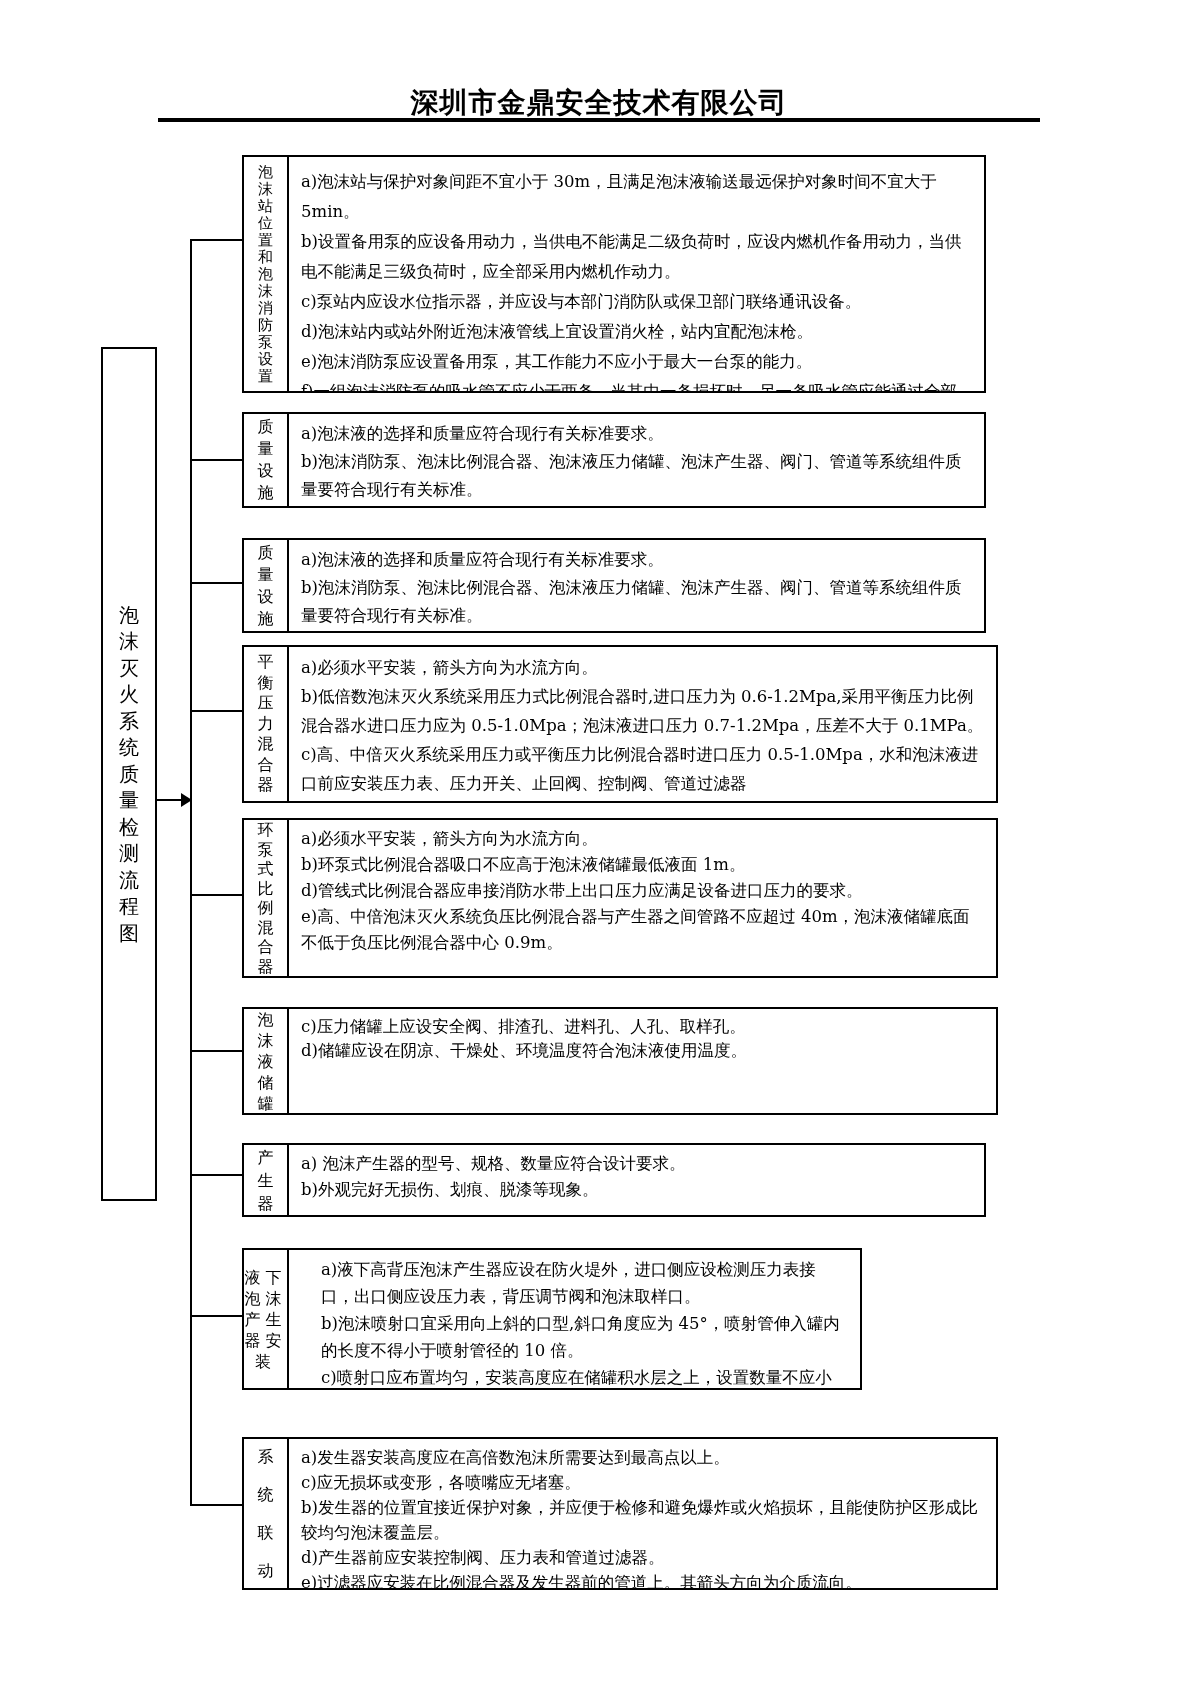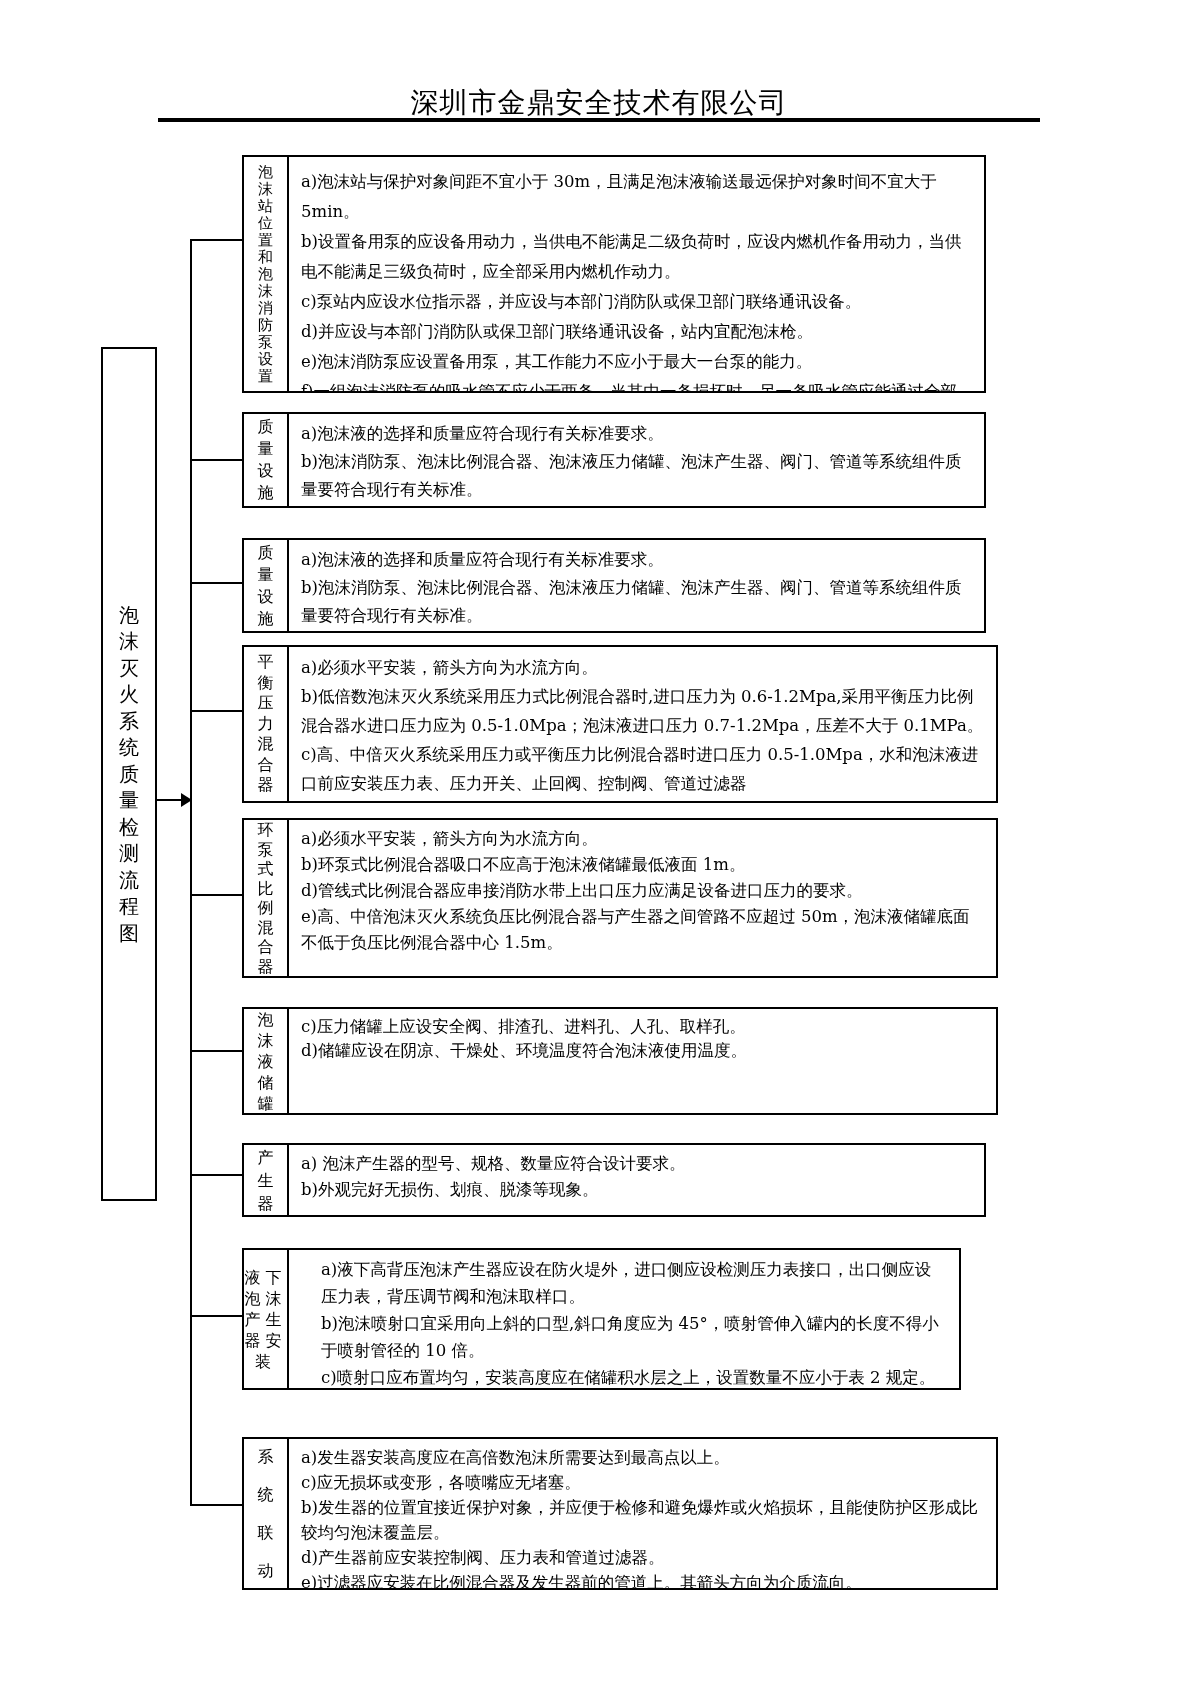--- a/index.html
+++ b/index.html
@@ -3,21 +3,21 @@
 <meta charset="utf-8">
 <style>
   html,body{margin:0;padding:0;}
   body{
     width:1190px;height:1684px;position:relative;background:#ffffff;
     font-family:"DejaVu Serif","Liberation Serif",serif;color:#000;
     overflow:hidden;
   }
   .doc-title{
     position:absolute;left:158px;top:84px;width:882px;text-align:center;
-    font-size:28px;font-weight:normal;letter-spacing:1px;
+    font-size:28px;font-weight:bold;letter-spacing:1px;
     font-family:"DejaVu Sans","Liberation Sans",sans-serif;
   }
   .title-rule{
     position:absolute;left:158px;top:118px;width:882px;height:4px;background:#000;
   }
   
   .root-box{
     position:absolute;left:101px;top:347px;width:52px;height:850px;
     border:2px solid #000;display:flex;align-items:center;justify-content:center;
   }
@@ -93,21 +93,21 @@
 沫
 消
 防
 泵
 设
 置</div>
   <div class="content" style="line-height:30px;padding-top:10px;">
     <p>a)泡沫站与保护对象间距不宜小于 30m，且满足泡沫液输送最远保护对象时间不宜大于 5min。</p>
     <p>b)设置备用泵的应设备用动力，当供电不能满足二级负荷时，应设内燃机作备用动力，当供电不能满足三级负荷时，应全部采用内燃机作动力。</p>
     <p>c)泵站内应设水位指示器，并应设与本部门消防队或保卫部门联络通讯设备。</p>
-    <p>d)并应设与本部门消防队或保卫部门联络通讯设备，站内宜配泡沫枪。</p>
+    <p>d)泡沫站内或站外附近泡沫液管线上宜设置消火栓，站内宜配泡沫枪。</p>
     <p>e)泡沫消防泵应设置备用泵，其工作能力不应小于最大一台泵的能力。</p>
     <p>f)一组泡沫消防泵的吸水管不应少于两条，当其中一条损坏时，另一条吸水管应能通过全部用水量。</p>
   </div>
 </div>
 
 <div class="row" style="top:412px;height:96px;width:744px;">
   <div class="label" style="line-height:22px;">质
 量
 设
 施</div>
@@ -149,21 +149,21 @@
 式
 比
 例
 混
 合
 器</div>
   <div class="content" style="line-height:26px;">
     <p>a)必须水平安装，箭头方向为水流方向。</p>
     <p>b)环泵式比例混合器吸口不应高于泡沫液储罐最低液面 1m。</p>
     <p>d)管线式比例混合器应串接消防水带上出口压力应满足设备进口压力的要求。</p>
-    <p>e)高、中倍泡沫灭火系统负压比例混合器与产生器之间管路不应超过 50m，泡沫液储罐底面不低于负压比例混合器中心 1.5m。</p>
+    <p>e)高、中倍泡沫灭火系统负压比例混合器与产生器之间管路不应超过 40m，泡沫液储罐底面不低于负压比例混合器中心 0.9m。</p>
   </div>
 </div>
 
 <div class="row" style="top:1007px;height:108px;width:756px;">
   <div class="label" style="line-height:21px;">泡
 沫
 液
 储
 罐</div>
   <div class="content" style="line-height:24px;">
@@ -175,21 +175,21 @@
 <div class="row" style="top:1143px;height:74px;width:744px;">
   <div class="label" style="line-height:23px;">产
 生
 器</div>
   <div class="content" style="line-height:26px;">
     <p>a) 泡沫产生器的型号、规格、数量应符合设计要求。</p>
     <p>b)外观完好无损伤、划痕、脱漆等现象。</p>
   </div>
 </div>
 
-<div class="row" style="top:1248px;height:142px;width:719px;">
+<div class="row" style="top:1248px;height:142px;width:620px;">
   <div class="label" style="line-height:21px;letter-spacing:5px;">液下
 泡沫
 产生
 器安
 装</div>
   <div class="content" style="line-height:27px;padding-left:32px;">
     <p>a)液下高背压泡沫产生器应设在防火堤外，进口侧应设检测压力表接口，出口侧应设压力表，背压调节阀和泡沫取样口。</p>
     <p>b)泡沫喷射口宜采用向上斜的口型,斜口角度应为 45°，喷射管伸入罐内的长度不得小于喷射管径的 10 倍。</p>
     <p>c)喷射口应布置均匀，安装高度应在储罐积水层之上，设置数量不应小于表 2 规定。</p>
   </div>

